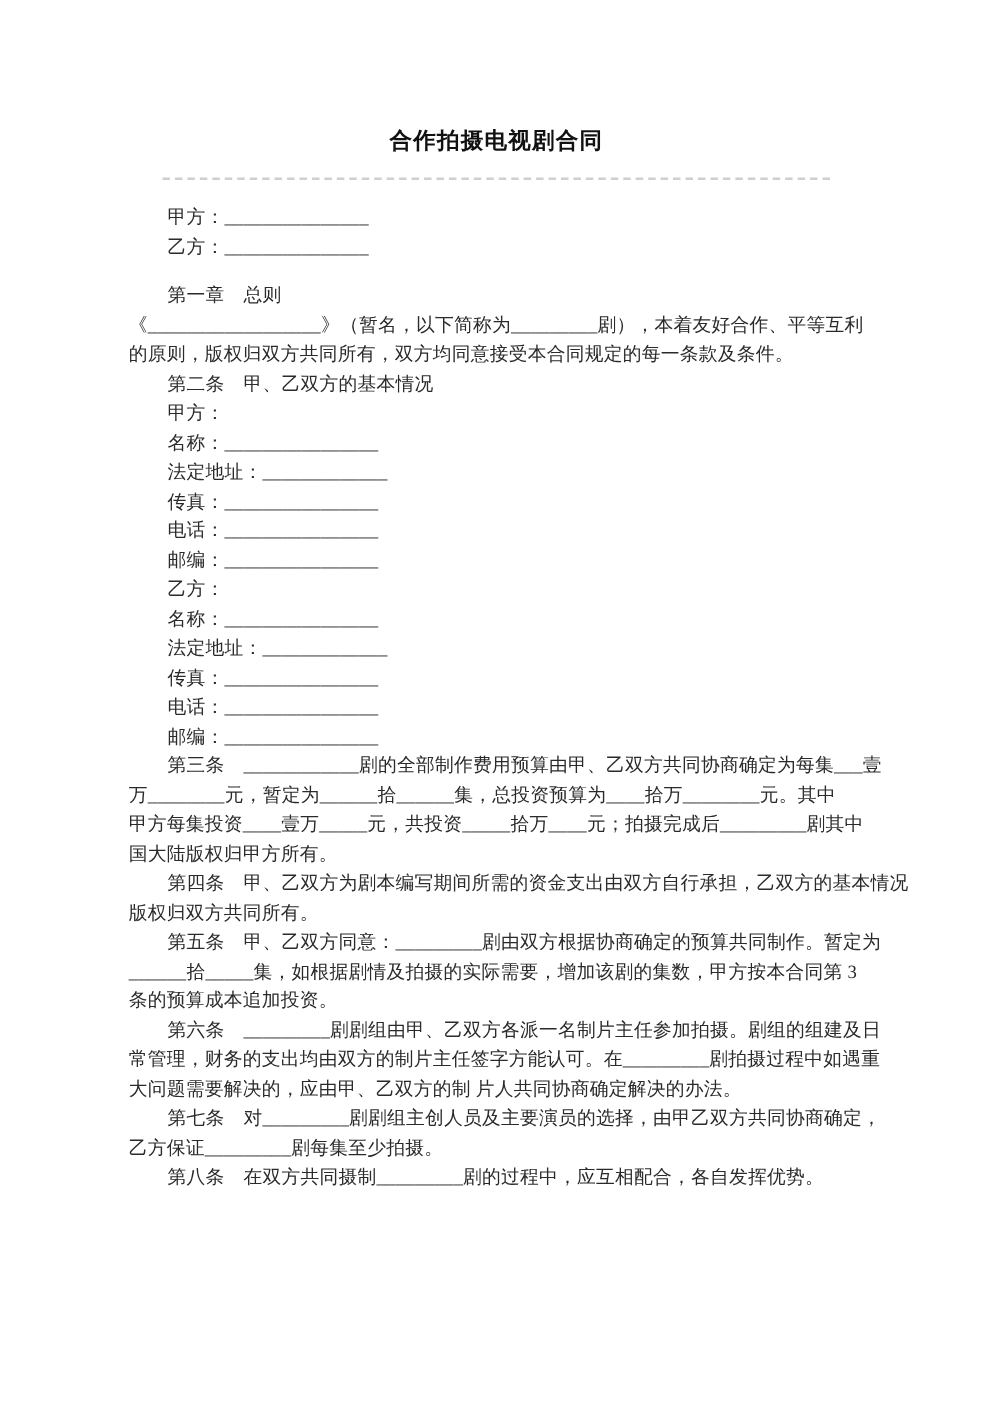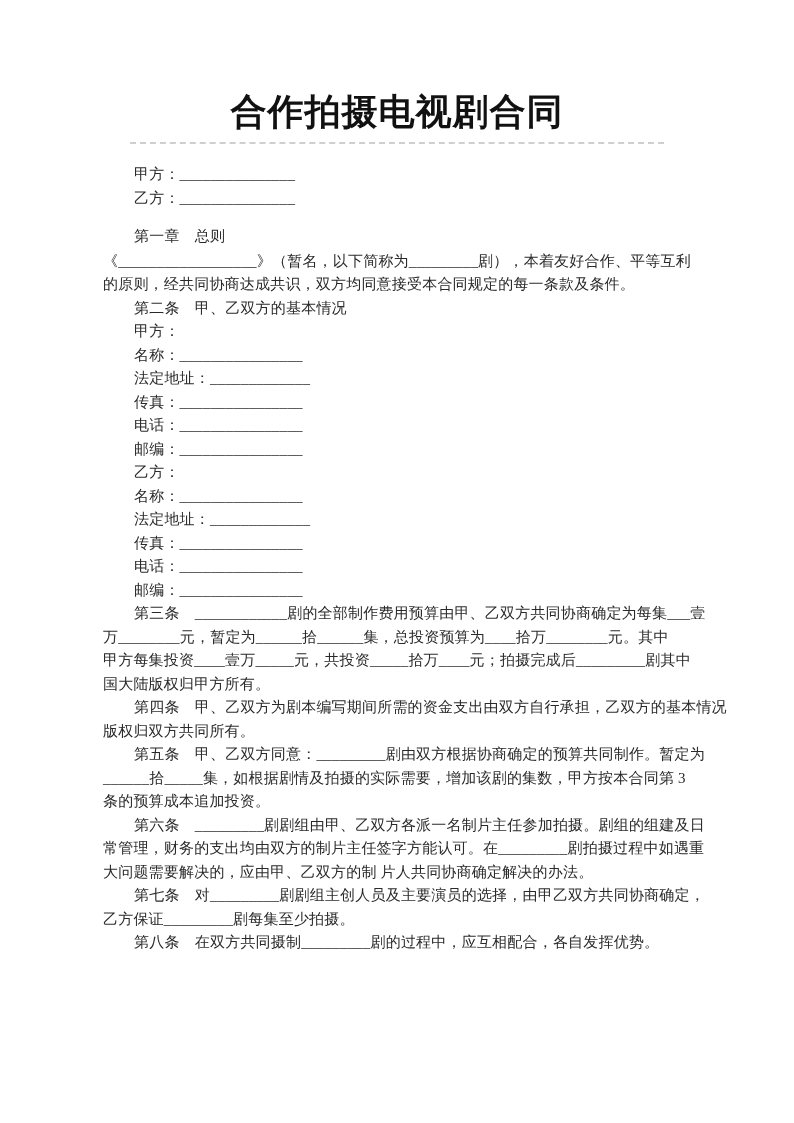--- a/index.html
+++ b/index.html
@@ -14,21 +14,21 @@
     margin: 0 auto;
     background: #ffffff;
     box-sizing: border-box;
     padding: 96px 103px 0 103px;
     font-family: "Liberation Serif", "DejaVu Serif", serif;
     color: #2a2a2a;
     overflow: hidden;
   }
   .doc-title {
     margin: 0;
-    font-size: 36px;
+    font-size: 18px;
     line-height: 33px;
     font-weight: bold;
     text-align: center;
     color: #111111;
     letter-spacing: 1px;
   }
   .separator {
     width: 534px;
     height: 0;
     margin: 13px auto 0 auto;
@@ -41,21 +41,20 @@
     font-size: 15px;
     line-height: 23.5px;
     white-space: nowrap;
     letter-spacing: 0.2px;
   }
   .indent {
     padding-left: 31px;
   }
   .gap-ch1 {
     margin-top: 16px;
-    font-family: Liberation Mono, monospace;
   }
   .gap-art2 {
   }
 </style>
 </head>
 <body>
 
 <div class="page">
 
   <h1 class="doc-title">合作拍摄电视剧合同</h1>
@@ -63,21 +62,21 @@
   <div class="separator"></div>
 
   <div class="party-block">
     <div class="line indent">甲方：_______________</div>
     <div class="line indent">乙方：_______________</div>
   </div>
 
   <div class="line indent gap-ch1">第一章　总则</div>
 
   <div class="line">《__________________》（暂名，以下简称为_________剧），本着友好合作、平等互利</div>
-  <div class="line">的原则，经共同协商达成共识，双方均同意接受本合同规定的每一条款及条件。</div>
+  <div class="line">的原则，版权归双方共同所有，双方均同意接受本合同规定的每一条款及条件。</div>
 
   <div class="line indent gap-art2">第二条　甲、乙双方的基本情况</div>
 
   <div class="line indent">甲方：</div>
   <div class="line indent">名称：________________</div>
   <div class="line indent">法定地址：_____________</div>
   <div class="line indent">传真：________________</div>
   <div class="line indent">电话：________________</div>
   <div class="line indent">邮编：________________</div>
 

